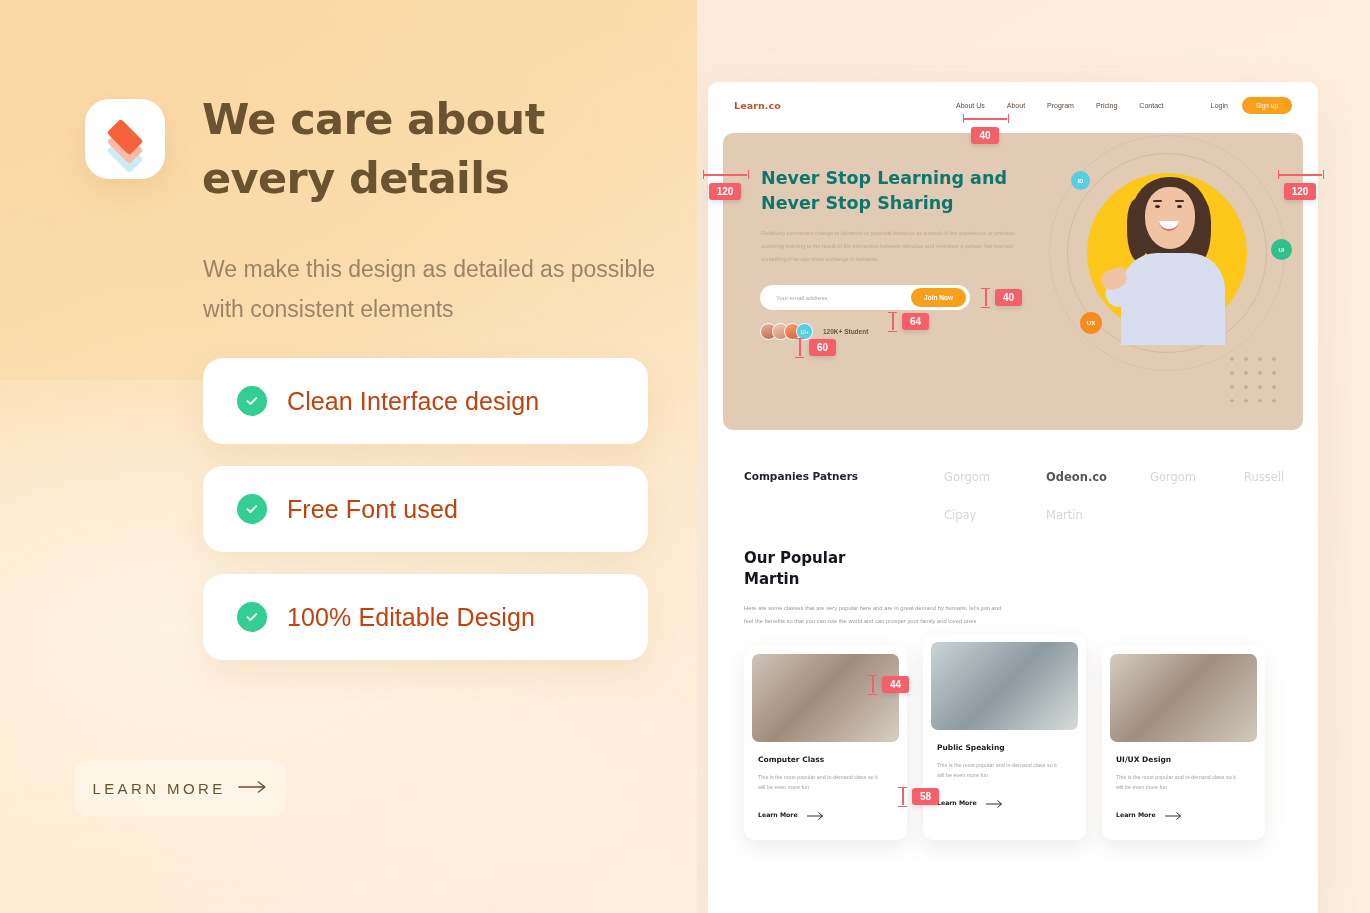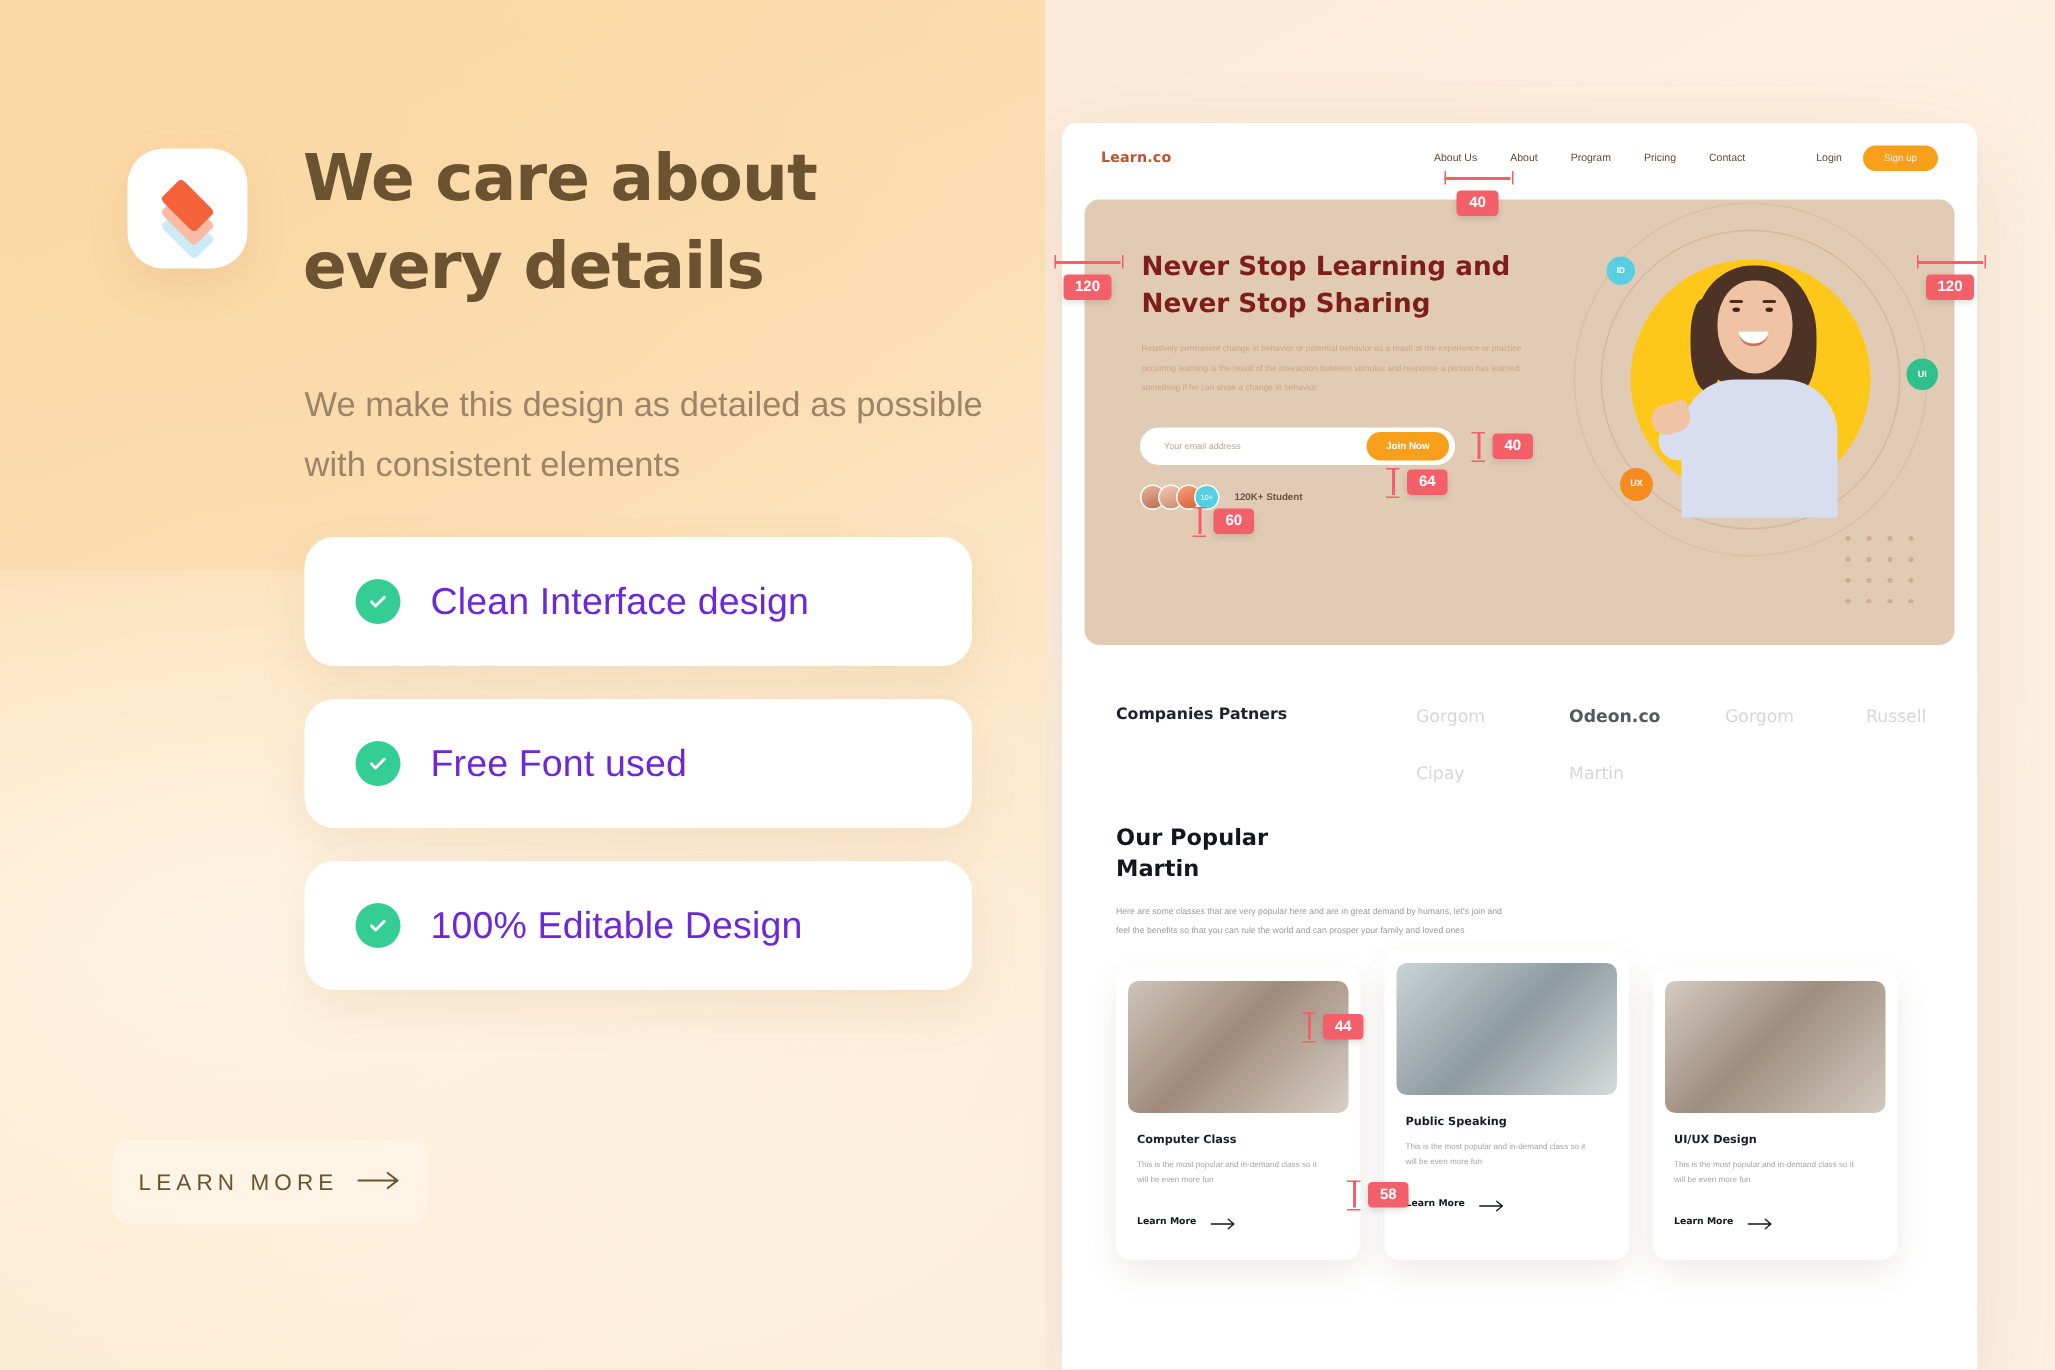--- a/index.html
+++ b/index.html
@@ -108,21 +108,21 @@
     border-radius: 50%;
     background: #34CE95;
     flex: 0 0 auto;
     display: flex; align-items: center; justify-content: center;
     margin-right: 20px;
   }
   .check-circle svg { display: block; }
   .feature-label {
     font-family: "Liberation Sans", sans-serif;
     font-size: 25px;
-    color: #6d28d9;
+    color: #c2410c;
     letter-spacing: 0.1px;
     text-align: center;
   }
 
   .learn-more-btn {
     position: absolute;
     left: 75px; top: 760px;
     width: 210px; height: 56px;
     border: none;
     border-radius: 12px;
@@ -225,21 +225,21 @@
     overflow: hidden;
   }
   .hero-title {
     position: absolute;
     left: 38px; top: 33px;
     width: 270px;
     font-family: "DejaVu Sans", sans-serif;
     font-size: 17.5px;
     font-weight: 700;
     line-height: 1.45;
-    color: #7f1d1d;
+    color: #0f766e;
   }
   .hero-para {
     position: absolute;
     left: 38px; top: 94px;
     width: 262px;
     font-family: "Liberation Sans", sans-serif;
     font-size: 5.6px;
     line-height: 2.35;
     color: #C9A58B;
   }
@@ -791,21 +791,21 @@
   <div class="measure m-h" style="left:1278px; top:170px; width:44px;">
     <div class="m-rule-h" style="width:44px;"></div>
     <span class="m-badge">120</span>
   </div>
 
   <div class="measure m-v" style="left:981px; top:288px;">
     <div class="m-rule-v" style="height:18px;"></div>
     <span class="m-badge">40</span>
   </div>
 
-  <div class="measure m-v" style="left:924px; top:312px;align-items:center;">
+  <div class="measure m-v" style="left:888px; top:312px;align-items:center;">
     <div class="m-rule-v" style="height:18px;"></div>
     <span class="m-badge">64</span>
   </div>
 
   <div class="measure m-v" style="left:795px; top:338px;">
     <div class="m-rule-v" style="height:18px;"></div>
     <span class="m-badge">60</span>
   </div>
 
   <div class="measure m-v" style="left:868px; top:675px;">

